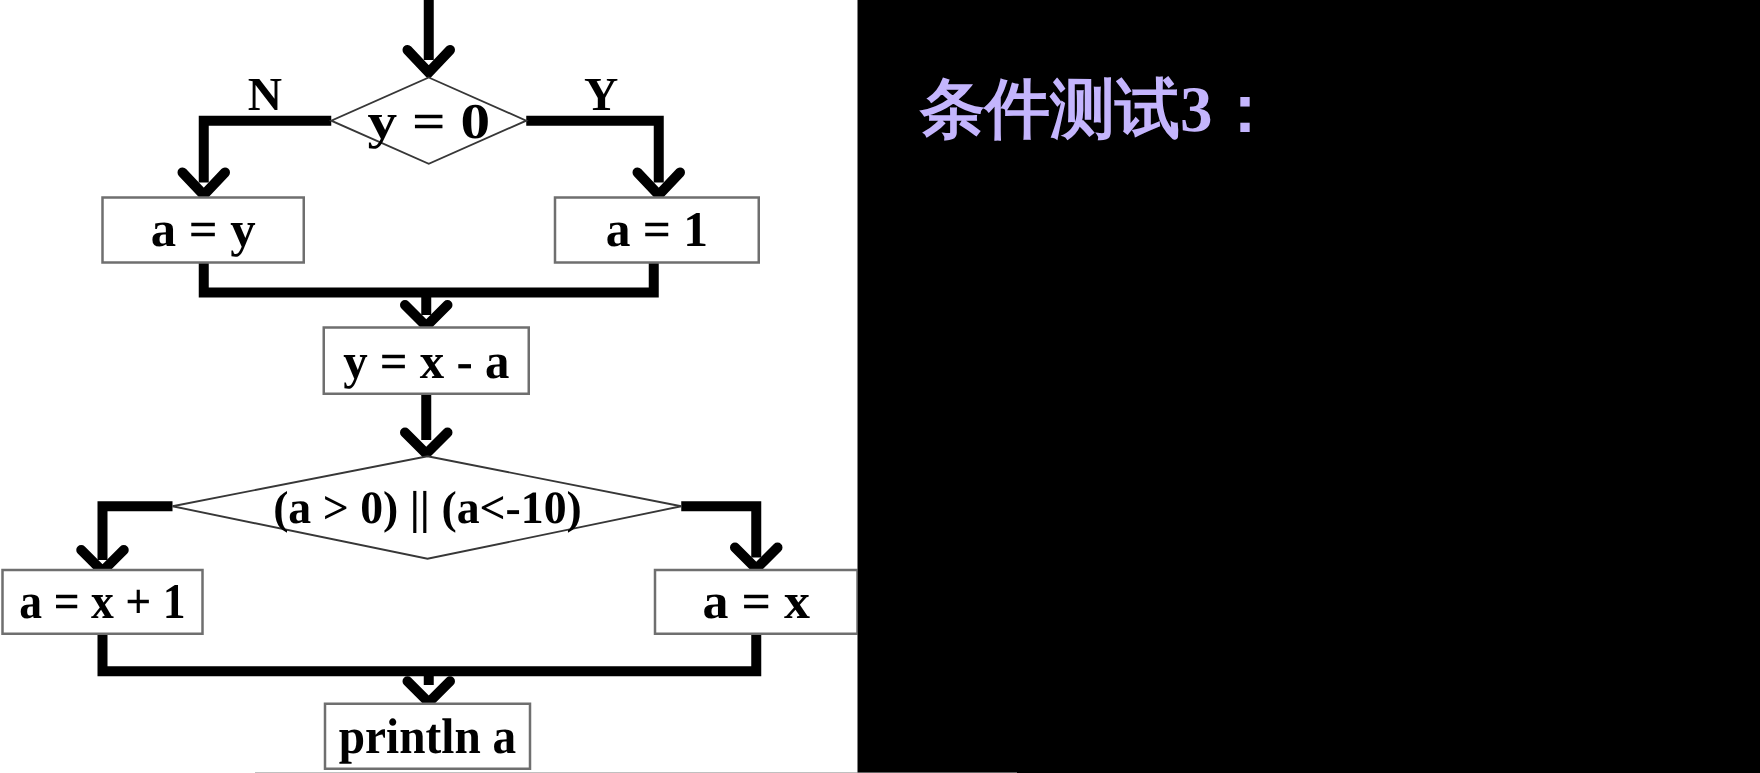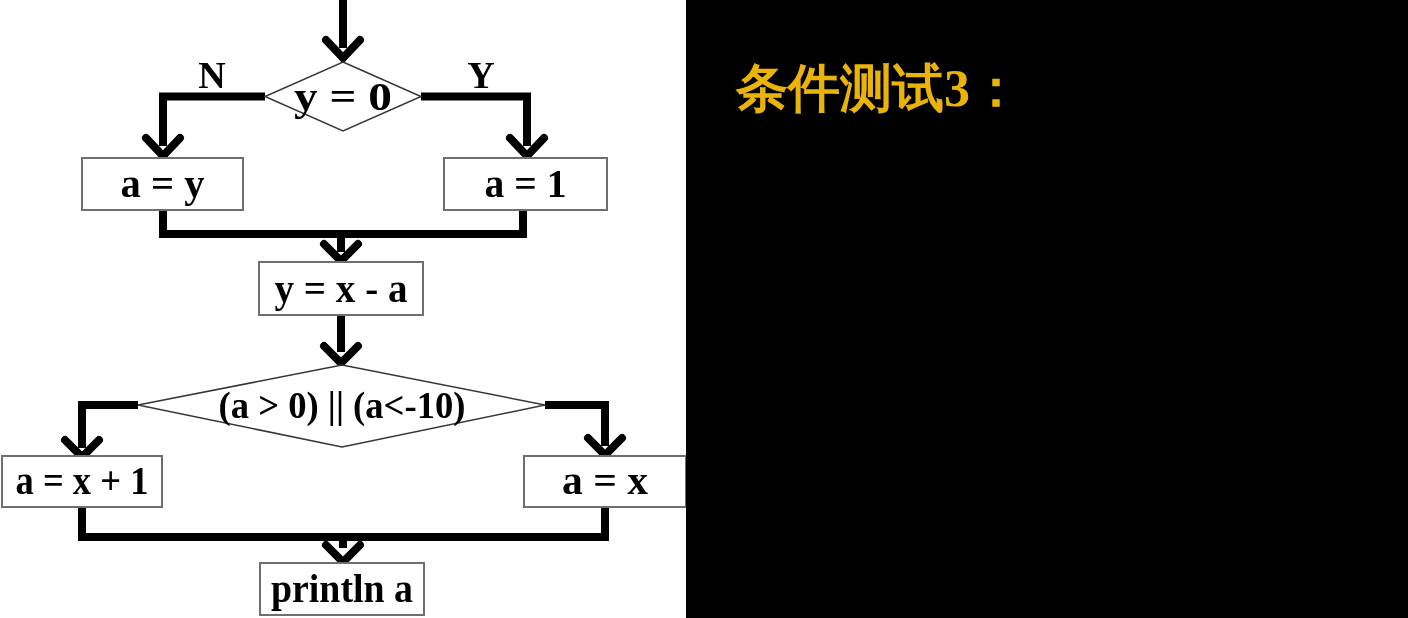--- a/index.html
+++ b/index.html
@@ -16,21 +16,21 @@
   .flow-svg rect{fill:#ffffff;stroke:#6f6f6f;stroke-width:2;}
   .flow-svg polygon{fill:#ffffff;stroke:#373737;stroke-width:1.5;}
   .flow-svg text{font-family:"Liberation Serif","DejaVu Serif",serif;font-weight:bold;
                  font-size:40px;fill:#000000;text-anchor:middle;}
   .flow-svg text.blabel{font-size:38px;}
   .flow-svg text.d2{font-size:37px;}
 
   
   .panel{position:absolute;left:686px;top:0;width:722px;height:618px;background:#000000;}
   .panel .title{position:absolute;left:50px;top:59px;font-size:52px;line-height:1.15;
-                font-weight:bold;color:#eab308;white-space:nowrap;}
+                font-weight:bold;color:#c4b5fd;white-space:nowrap;}
 </style>
 </head>
 <body>
 
 <div class="stage">
 
   <svg class="flow-svg" width="686" height="618" viewBox="0 0 686 618" xmlns="http://www.w3.org/2000/svg">
 
     <g class="thick">
       <path d="M343,0 V48"></path>

